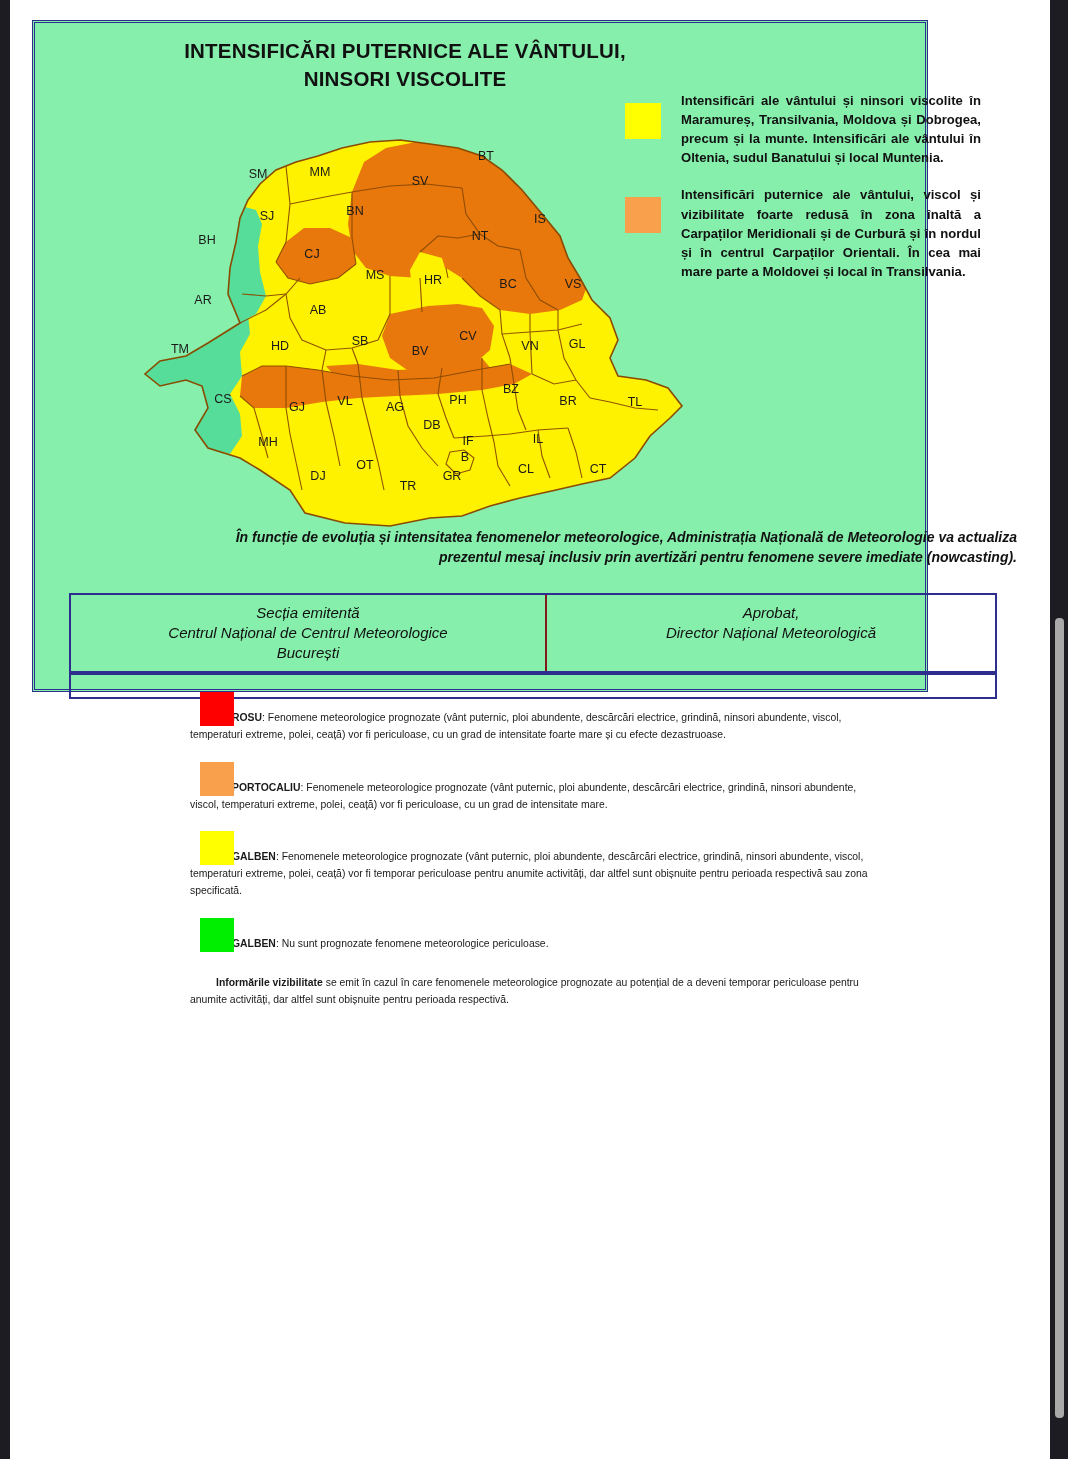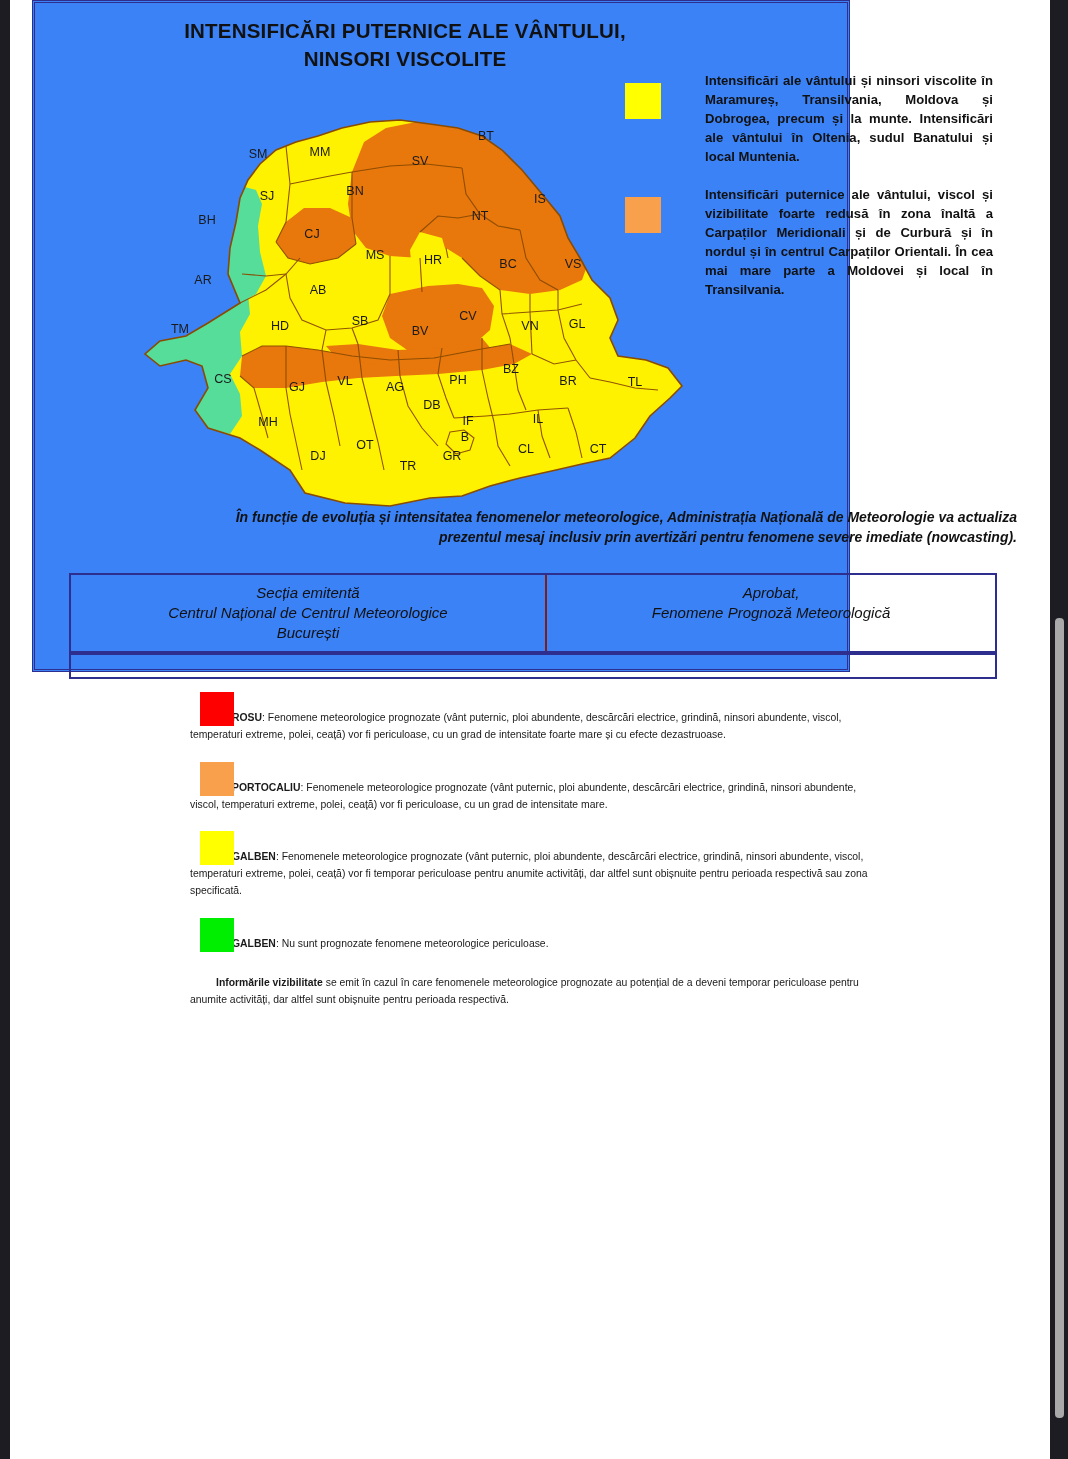--- a/index.html
+++ b/index.html
@@ -19,41 +19,41 @@
     position:absolute;right:0;top:0;width:18px;height:1459px;
     background:#1c1c22;
   }
   .scroll-thumb{
     position:absolute;right:4px;top:618px;width:9px;height:800px;
     background:#a9a9a9;border-radius:4px;
   }
 
   
   .doc-box{
-    position:absolute;left:22px;top:0;
-    width:818px;height:672px;
+    position:absolute;left:22px;top:20px;
+    width:896px;height:672px;
     border:3px double #2e2e8f;
-    background:#3b82f6;
+    background:#86efac;
     box-sizing:border-box;
   }
 
   
   .title{
     position:absolute;left:110px;top:14px;width:520px;
     text-align:center;
     font-size:20.5px;font-weight:bold;color:#111;
     line-height:1.38;
     letter-spacing:.2px;
   }
 
   
   .legend-block{
     position:absolute;left:590px;top:68px;width:368px;
   }
-  .legend-row{display:flex;align-items:flex-start;margin-bottom:18px;gap:24px;}
+  .legend-row{display:flex;align-items:flex-start;margin-bottom:18px;}
   .legend-swatch{
     width:36px;height:36px;flex:0 0 36px;margin-right:20px;margin-top:12px;
   }
   .legend-text{
     font-size:13.1px;font-weight:bold;color:#111;
     line-height:1.46;text-align:justify;
     width:300px;
   }
 
   
@@ -296,21 +296,21 @@
     </div>
 
     <div class="sig-table">
       <div class="sig-cell left">
         <div>Secția emitentă</div>
         <div>Centrul Național de Centrul Meteorologice</div>
         <div>București</div>
       </div>
       <div class="sig-cell right">
         <div>Aprobat,</div>
-        <div>Fenomene Prognoză Meteorologică</div>
+        <div>Director Național Meteorologică</div>
       </div>
     </div>
     <div class="sig-empty"></div>
   </div>
 
   <div class="codes">
 
     <div class="code-item">
       <div class="code-swatch" style="background:#FF0000"></div>
       <div class="code-text">

